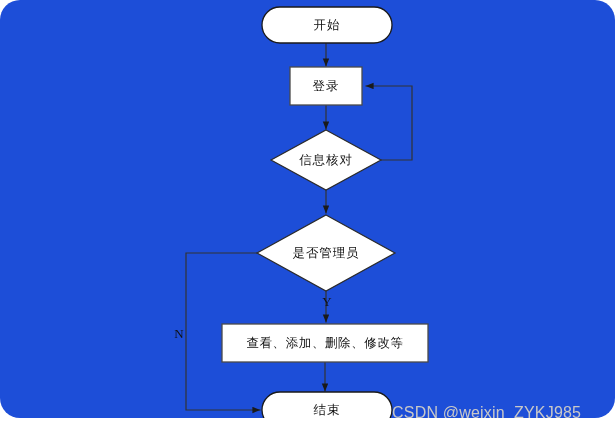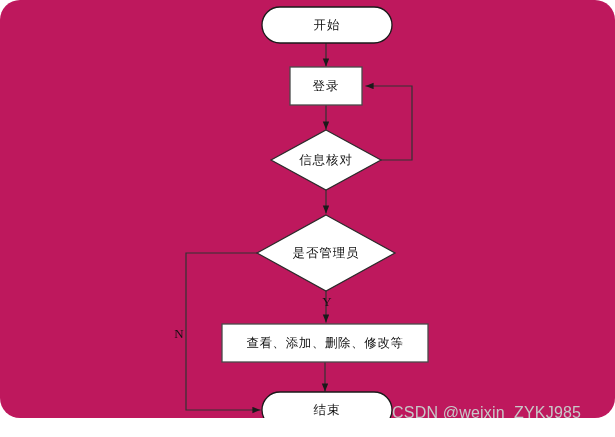--- a/index.html
+++ b/index.html
@@ -8,21 +8,21 @@
     padding: 0;
     background: #ffffff;
   }
   body {
     font-family: "Liberation Sans", "DejaVu Sans", sans-serif;
   }
   #canvas {
     position: relative;
     width: 615px;
     height: 418px;
-    background: #be185d;
+    background: #1d4ed8;
     overflow: hidden;
     border-radius: 20px;
   }
   #flow-svg {
     position: absolute;
     left: 0;
     top: 0;
     width: 615px;
     height: 437px;
   }

